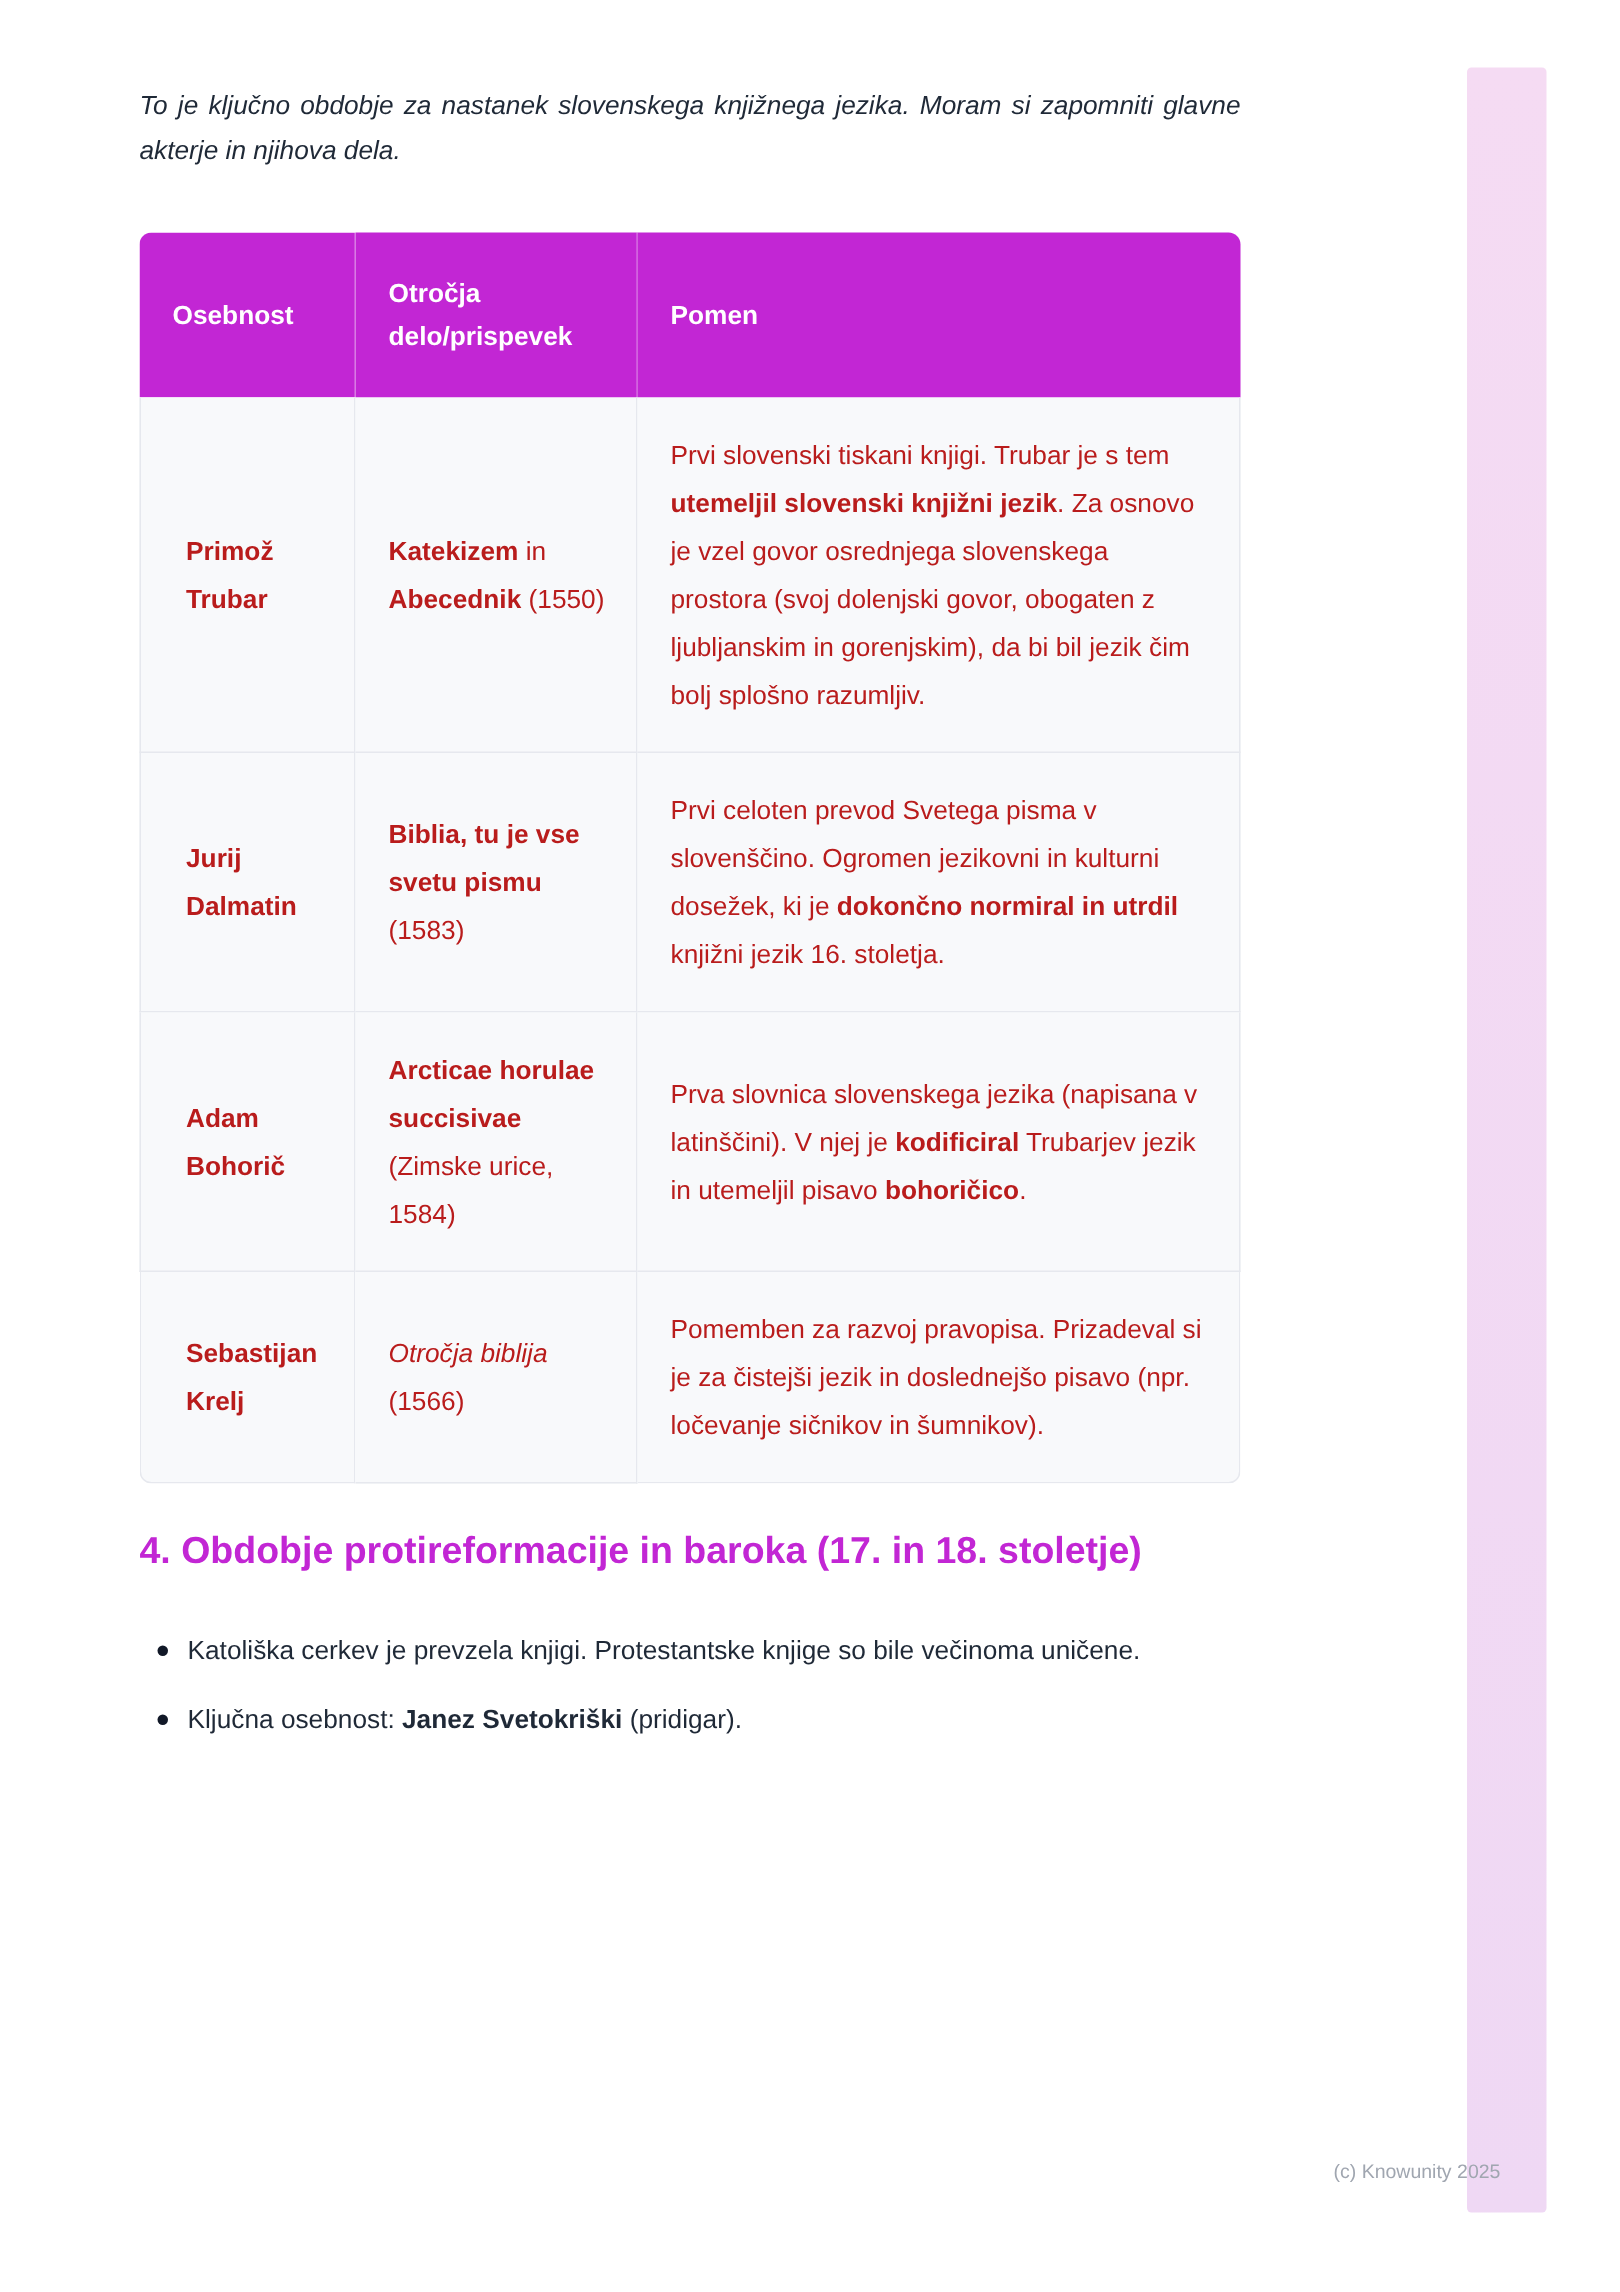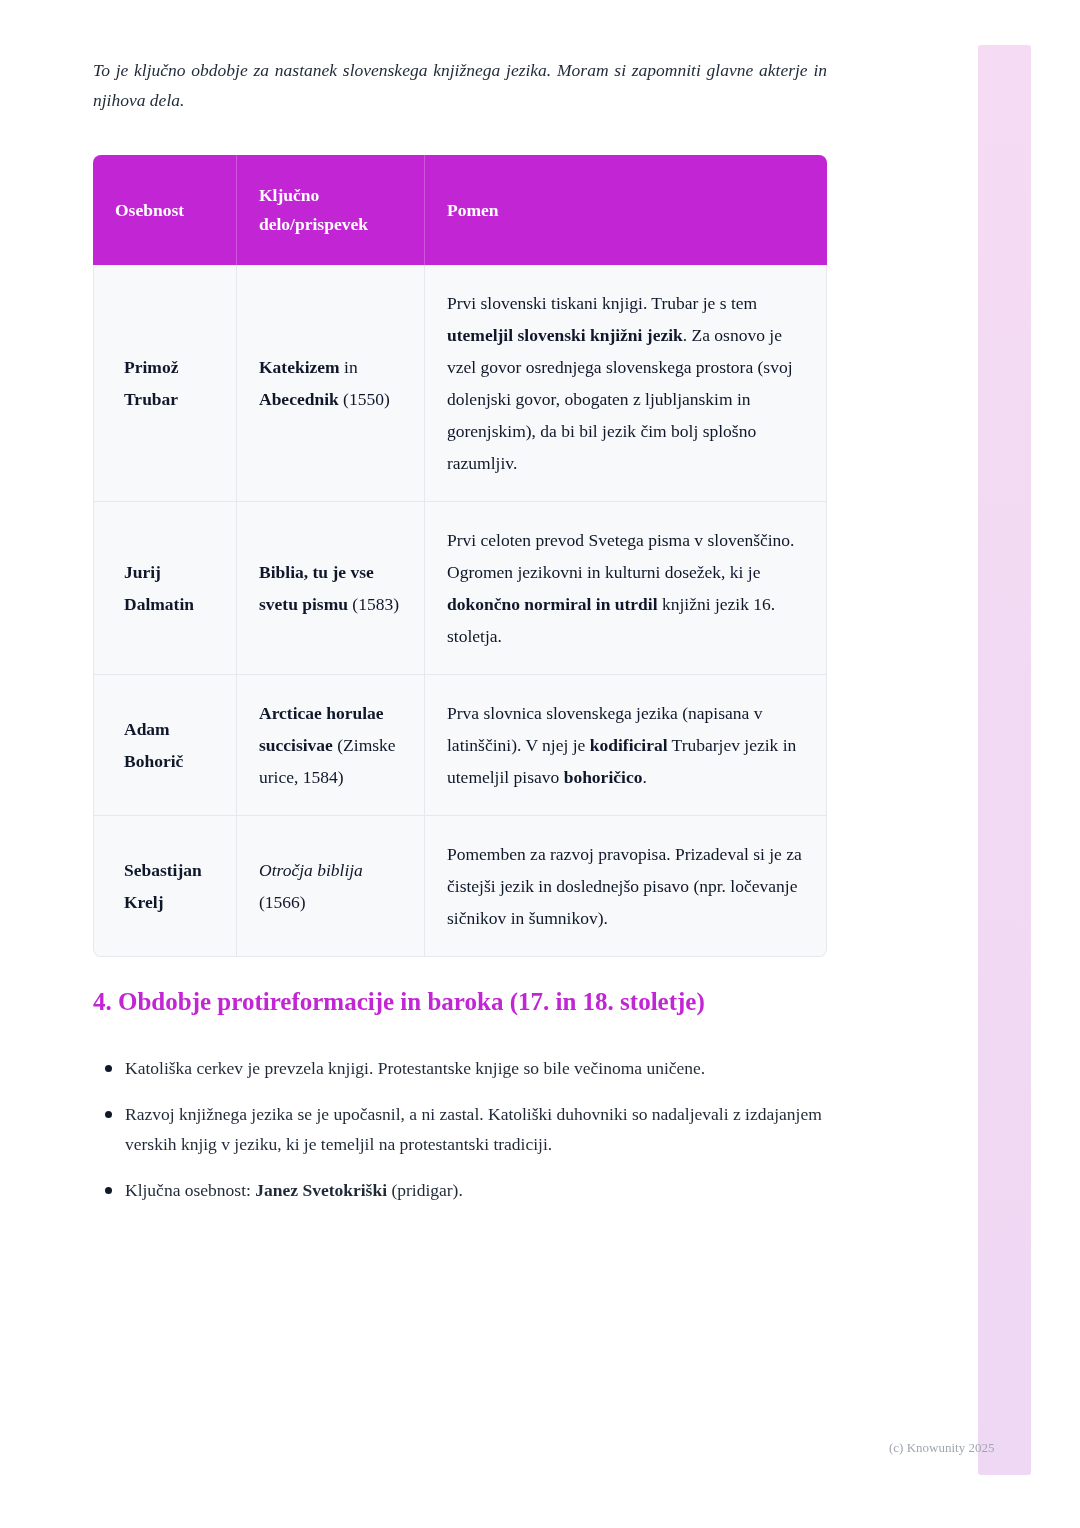--- a/index.html
+++ b/index.html
@@ -3,21 +3,21 @@
 <meta charset="utf-8">
 <style>
   * { margin: 0; padding: 0; box-sizing: border-box; }
   html, body { background: #ffffff; }
   .page {
     position: relative;
     width: 1080px;
     height: 1528px;
     background: #ffffff;
     overflow: hidden;
-    font-family: Liberation Serif, serif;
+    font-family: Liberation Sans, sans-serif;
     color: var(--color-text, #1f2937);
   }
   .side-strip {
     position: absolute;
     left: 978px;
     top: 45px;
     width: 53px;
     height: 1430px;
     background: linear-gradient(180deg, var(--color-side_strip, #f6dcf4), #efd8f4);
     border-radius: 3px;
@@ -59,21 +59,21 @@
   .persons-table th:nth-child(2) { width: 188px; }
   .persons-table th:last-child { border-top-right-radius: 8px; border-right: none; }
   .persons-table td {
     background: var(--color-table_row_bg, #f8f9fb);
     border-right: 1px solid var(--color-table_border, #e6e8ee);
     border-bottom: 1px solid var(--color-table_border, #e6e8ee);
     vertical-align: middle;
     padding: 22px 20px 22px 22px;
     font-size: 17.5px;
     line-height: 32px;
-    color: #0f172a;
+    color: #b91c1c;
     word-wrap: break-word;
   }
   .persons-table td:first-child { border-left: 1px solid var(--color-table_border, #e6e8ee); padding-left: 30px; }
   .persons-table tr:last-child td:first-child { border-bottom-left-radius: 8px; }
   .persons-table tr:last-child td:last-child { border-bottom-right-radius: 8px; }
   .name-cell { font-weight: 700; color: #1f2937; }
   .section-heading {
     margin-top: 28px;
     font-size: 25px;
     line-height: 34px;
@@ -117,21 +117,21 @@
 <div class="page">
   <div class="side-strip"></div>
 
   <div class="content">
     <p class="intro">To je ključno obdobje za nastanek slovenskega knjižnega jezika. Moram si zapomniti glavne akterje in njihova dela.</p>
 
     <table class="persons-table">
       <thead>
         <tr>
           <th>Osebnost</th>
-          <th>Ključno delo/prispevek</th>
+          <th>Otročja delo/prispevek</th>
           <th>Pomen</th>
         </tr>
       </thead>
       <tbody>
         <tr>
           <td class="name-cell">Primož Trubar</td>
           <td class="work-cell"><span style="font-weight: 700;">Katekizem</span><span> in </span><span style="font-weight: 700;">Abecednik</span><span> (1550)</span></td>
           <td class="meaning-cell"><span>Prvi slovenski tiskani knjigi. Trubar je s tem </span><span style="font-weight: 700;">utemeljil slovenski knjižni jezik</span><span>. Za osnovo je vzel govor osrednjega slovenskega prostora (svoj dolenjski govor, obogaten z ljubljanskim in gorenjskim), da bi bil jezik čim bolj splošno razumljiv.</span></td>
         </tr>
         <tr>
@@ -154,23 +154,19 @@
 
     <h2 class="section-heading">4. Obdobje protireformacije in baroka (17. in 18. stoletje)</h2>
 
     <ul class="bullet-list">
       <li>
         <span class="bullet-dot"></span>
         <span class="li-text"><span>Katoliška cerkev je prevzela knjigi. Protestantske knjige so bile večinoma uničene.</span></span>
       </li>
       <li>
         <span class="bullet-dot"></span>
-        <span class="li-text"><span>Razvoj knjižnega jezika se je upočasnil, a ni zastal. Katoliški duhovniki so nadaljevali z izdajanjem verskih knjig v jeziku, ki je temeljil na protestantski tradiciji.</span></span>
-      </li>
-      <li>
-        <span class="bullet-dot"></span>
         <span class="li-text"><span>Ključna osebnost: </span><span style="font-weight: 700;">Janez Svetokriški</span><span> (pridigar).</span></span>
       </li>
     </ul>
   </div>
 
   <div class="watermark">(c) Knowunity 2025</div>
 </div>
 
 </body></html>

